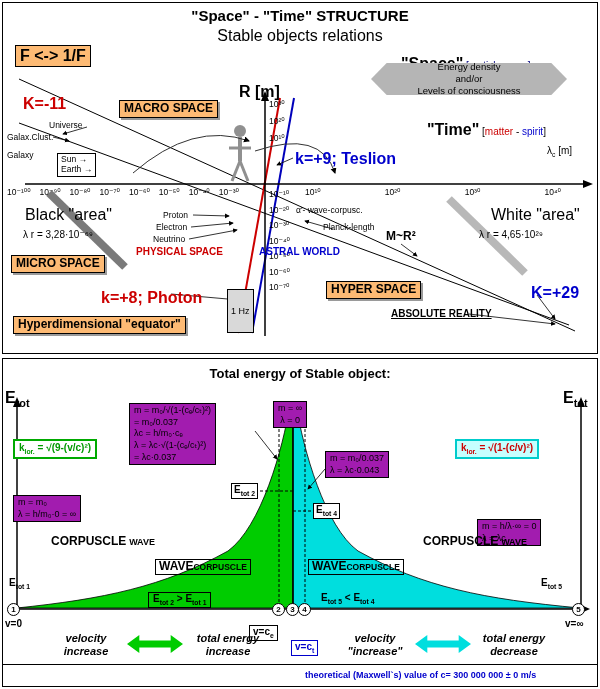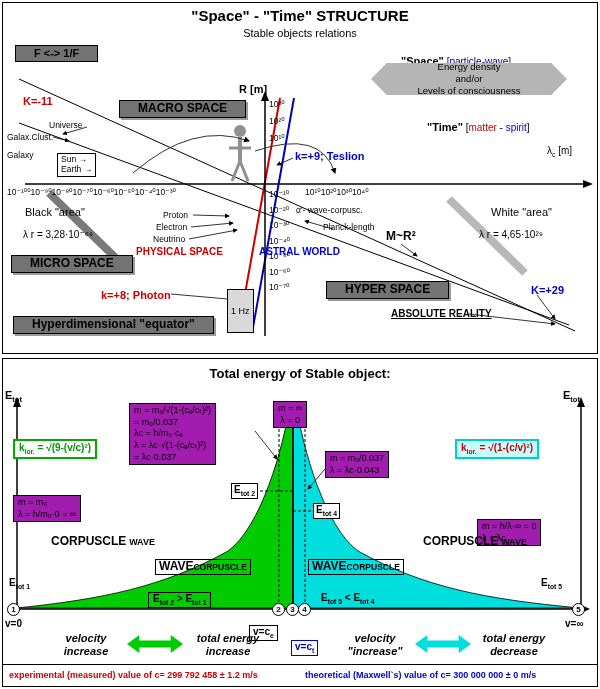--- a/index.html
+++ b/index.html
@@ -4,29 +4,29 @@
 <style>
   *{margin:0;padding:0;box-sizing:border-box}
   body{font-family:"Liberation Sans","DejaVu Sans",sans-serif;background:#fff;color:#000}
   #root{position:relative;width:600px;height:689px;background:#fff;overflow:hidden}
   .panel{position:absolute;border:1px solid #000;background:#fff;overflow:hidden}
   .panel>svg{position:absolute;left:0;top:0}
   .t{position:absolute;white-space:nowrap;font-size:10px;line-height:1.15}
   .ctr{left:0;right:0;text-align:center}
   .b{font-weight:bold}
   .u{text-decoration:underline}
-  .s8{font-size:8.5px}.s9{font-size:9px}.s10{font-size:10px}.s11{font-size:11px}
+  .s8{font-size:8.5px}.s9{font-size:9px}.s10{font-size:10px}.s11{font-size:16px}
   .s12{font-size:12px}.s13{font-size:13px}.s15{font-size:15px}
   .red{color:#cc0000}.blue{color:#0000cc}.green{color:#009900}.navy{color:#000080}
-  .box{border:1px solid #000;background:#737373;padding:1px 18px;text-align:center}
+  .box{border:1px solid #000;background:#fdba74;padding:1px 4px;text-align:center}
   .shadow{box-shadow:2px 2px 0 #9a9a9a}
   .gray{background:#d9d9d9}
   .fbox{border:1px solid #000;background:#a21caf;font-size:9px;padding:1px 4px;line-height:1.3}
   .fbox div{white-space:nowrap}
-  .ticksrow{display:flex;white-space:nowrap}
+  .ticksrow{display:flex;justify-content:space-between;white-space:nowrap}
   .ticksrow span{font-size:8.5px}
   .tickscol{display:flex;flex-direction:column;justify-content:space-between}
   .tickscol span{font-size:8.5px;line-height:1}
   sub{font-size:0.68em}
   sup{font-size:0.68em}
   .hexarrow{clip-path:polygon(0 50%,8% 0,92% 0,100% 50%,92% 100%,8% 100%);
     background:#b5b5b5;display:flex;flex-direction:column;align-items:center;
     justify-content:center;text-align:center;font-size:9.5px;line-height:1.25}
   .dblarrow{clip-path:polygon(0 50%,22% 0,22% 30%,78% 30%,78% 0,100% 50%,78% 100%,78% 70%,22% 70%,22% 100%)}
   .circle{position:absolute;width:13px;height:13px;border:1px solid #000;border-radius:50%;
@@ -310,16 +310,15 @@
       <div>velocity</div>
       <div>"increase"</div>
     </div>
     <div class="dblarrow" style="position:absolute;left:412px;top:276px;width:56px;height:18px;background:#00dede"></div>
     <div class="t lbl2" style="left:470px;top:273px;width:82px">
       <div>total energy</div>
       <div>decrease</div>
     </div>
 
     <div style="position:absolute;left:0;top:305px;width:100%;border-top:1px solid #000"></div>
-    <div class="t red b s9" style="left:6px;top:311px">experimental (measured) value of c= 299 792 458 ± 1.2 m/s</div>
     <div class="t blue b s9" style="left:302px;top:311px">theoretical (Maxwell`s) value of c= 300 000 000 ± 0 m/s</div>
   </div>
 </div>
 
 </body></html>

